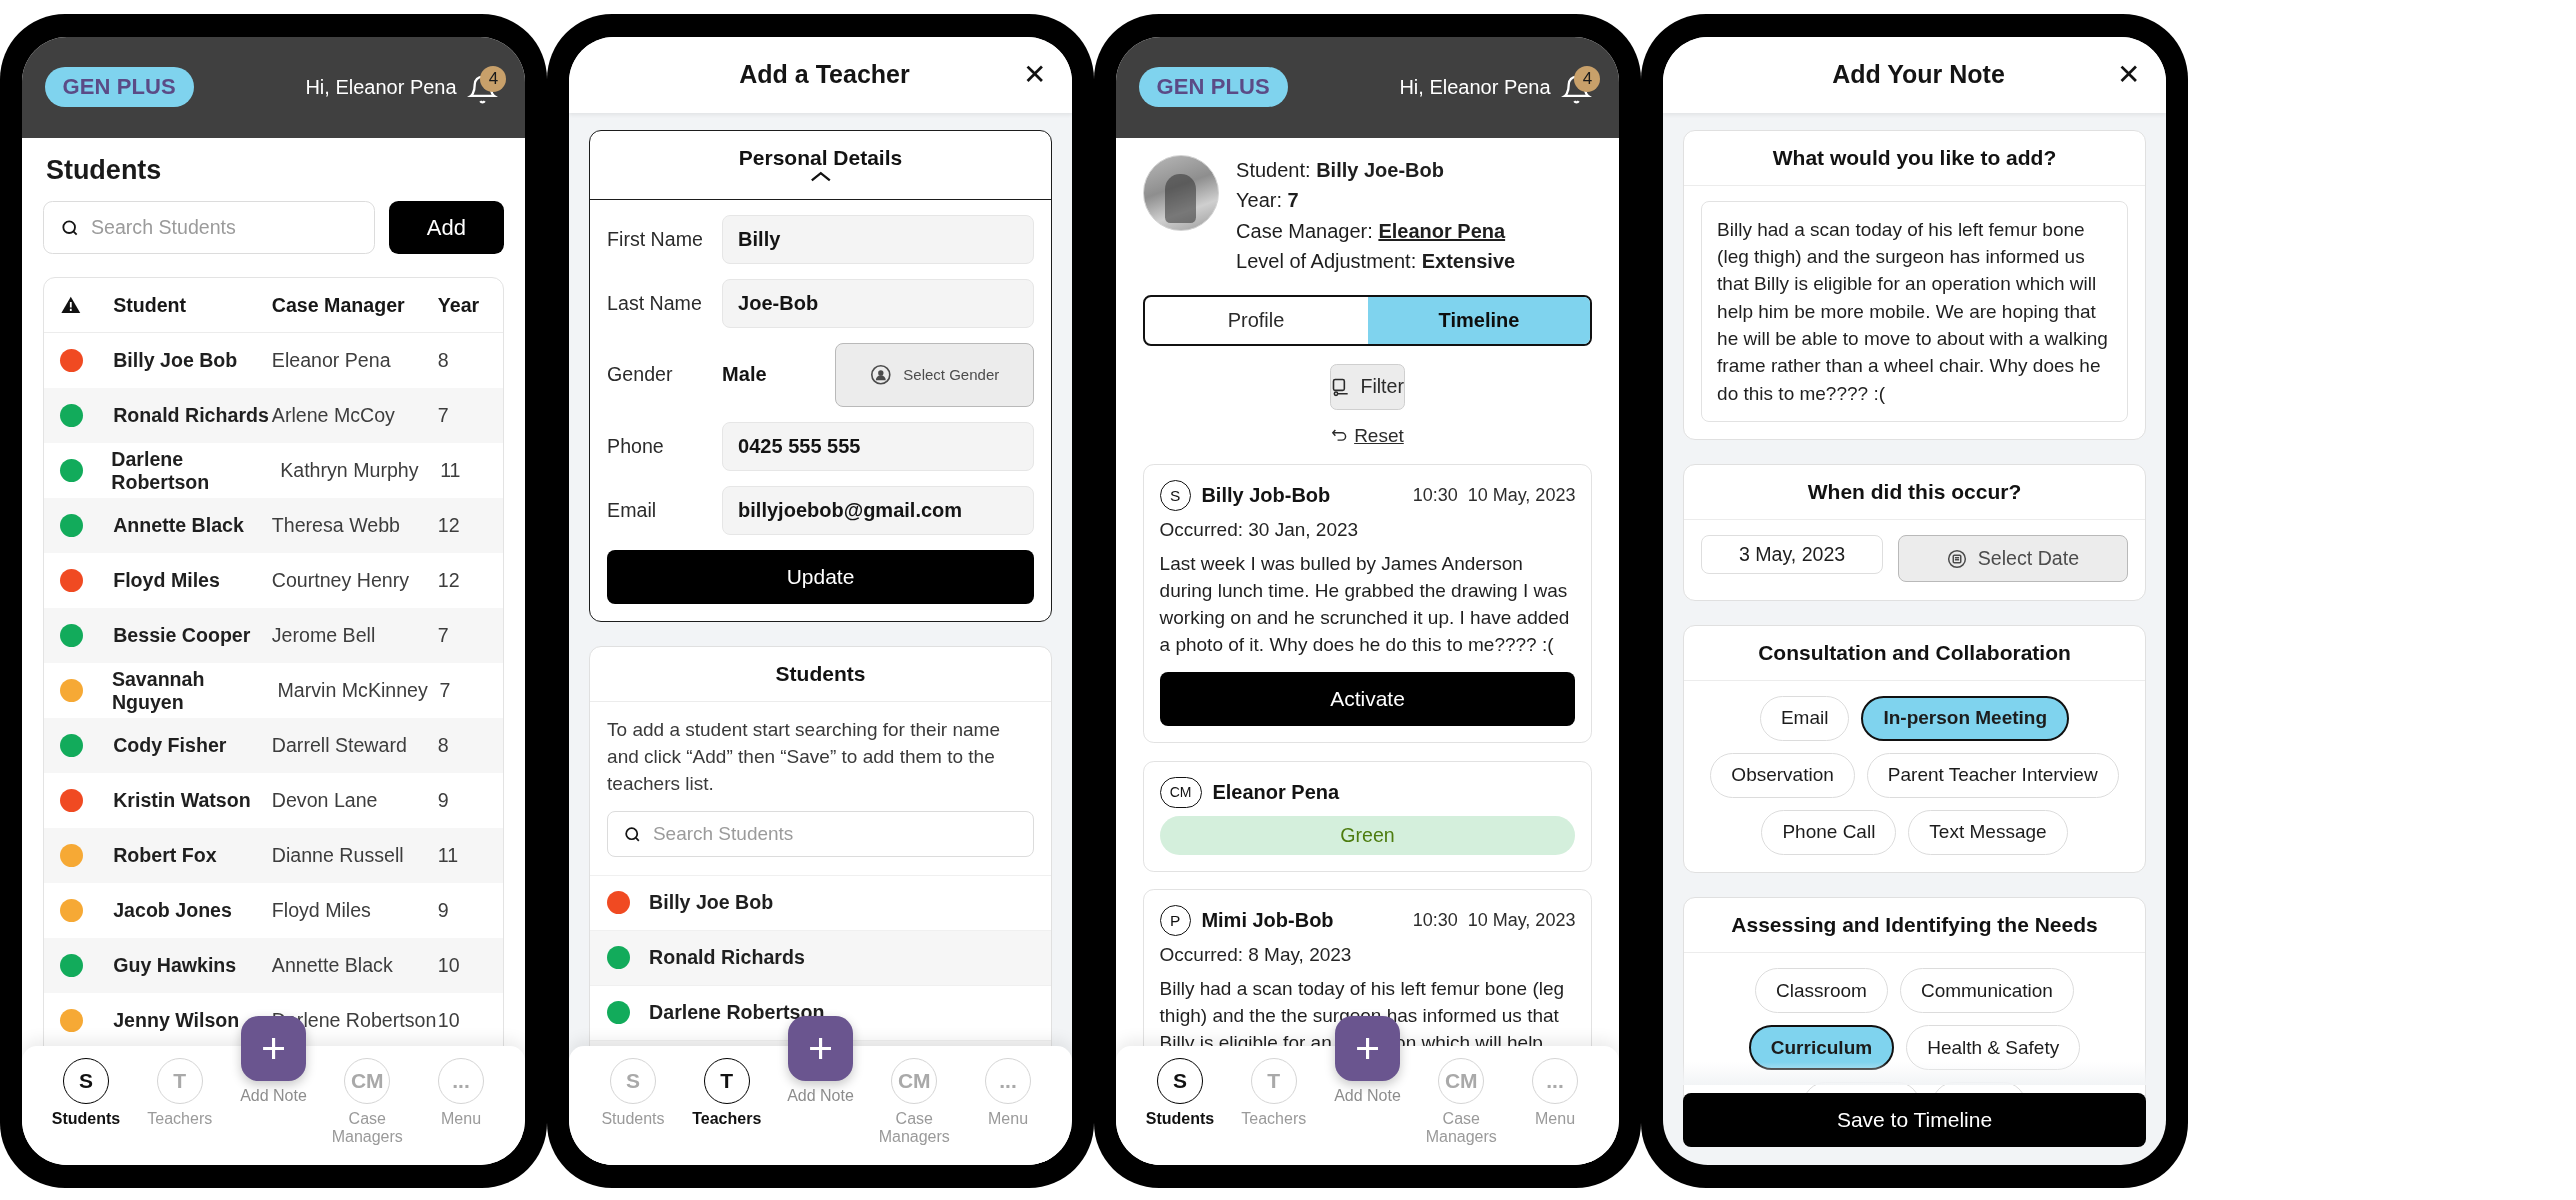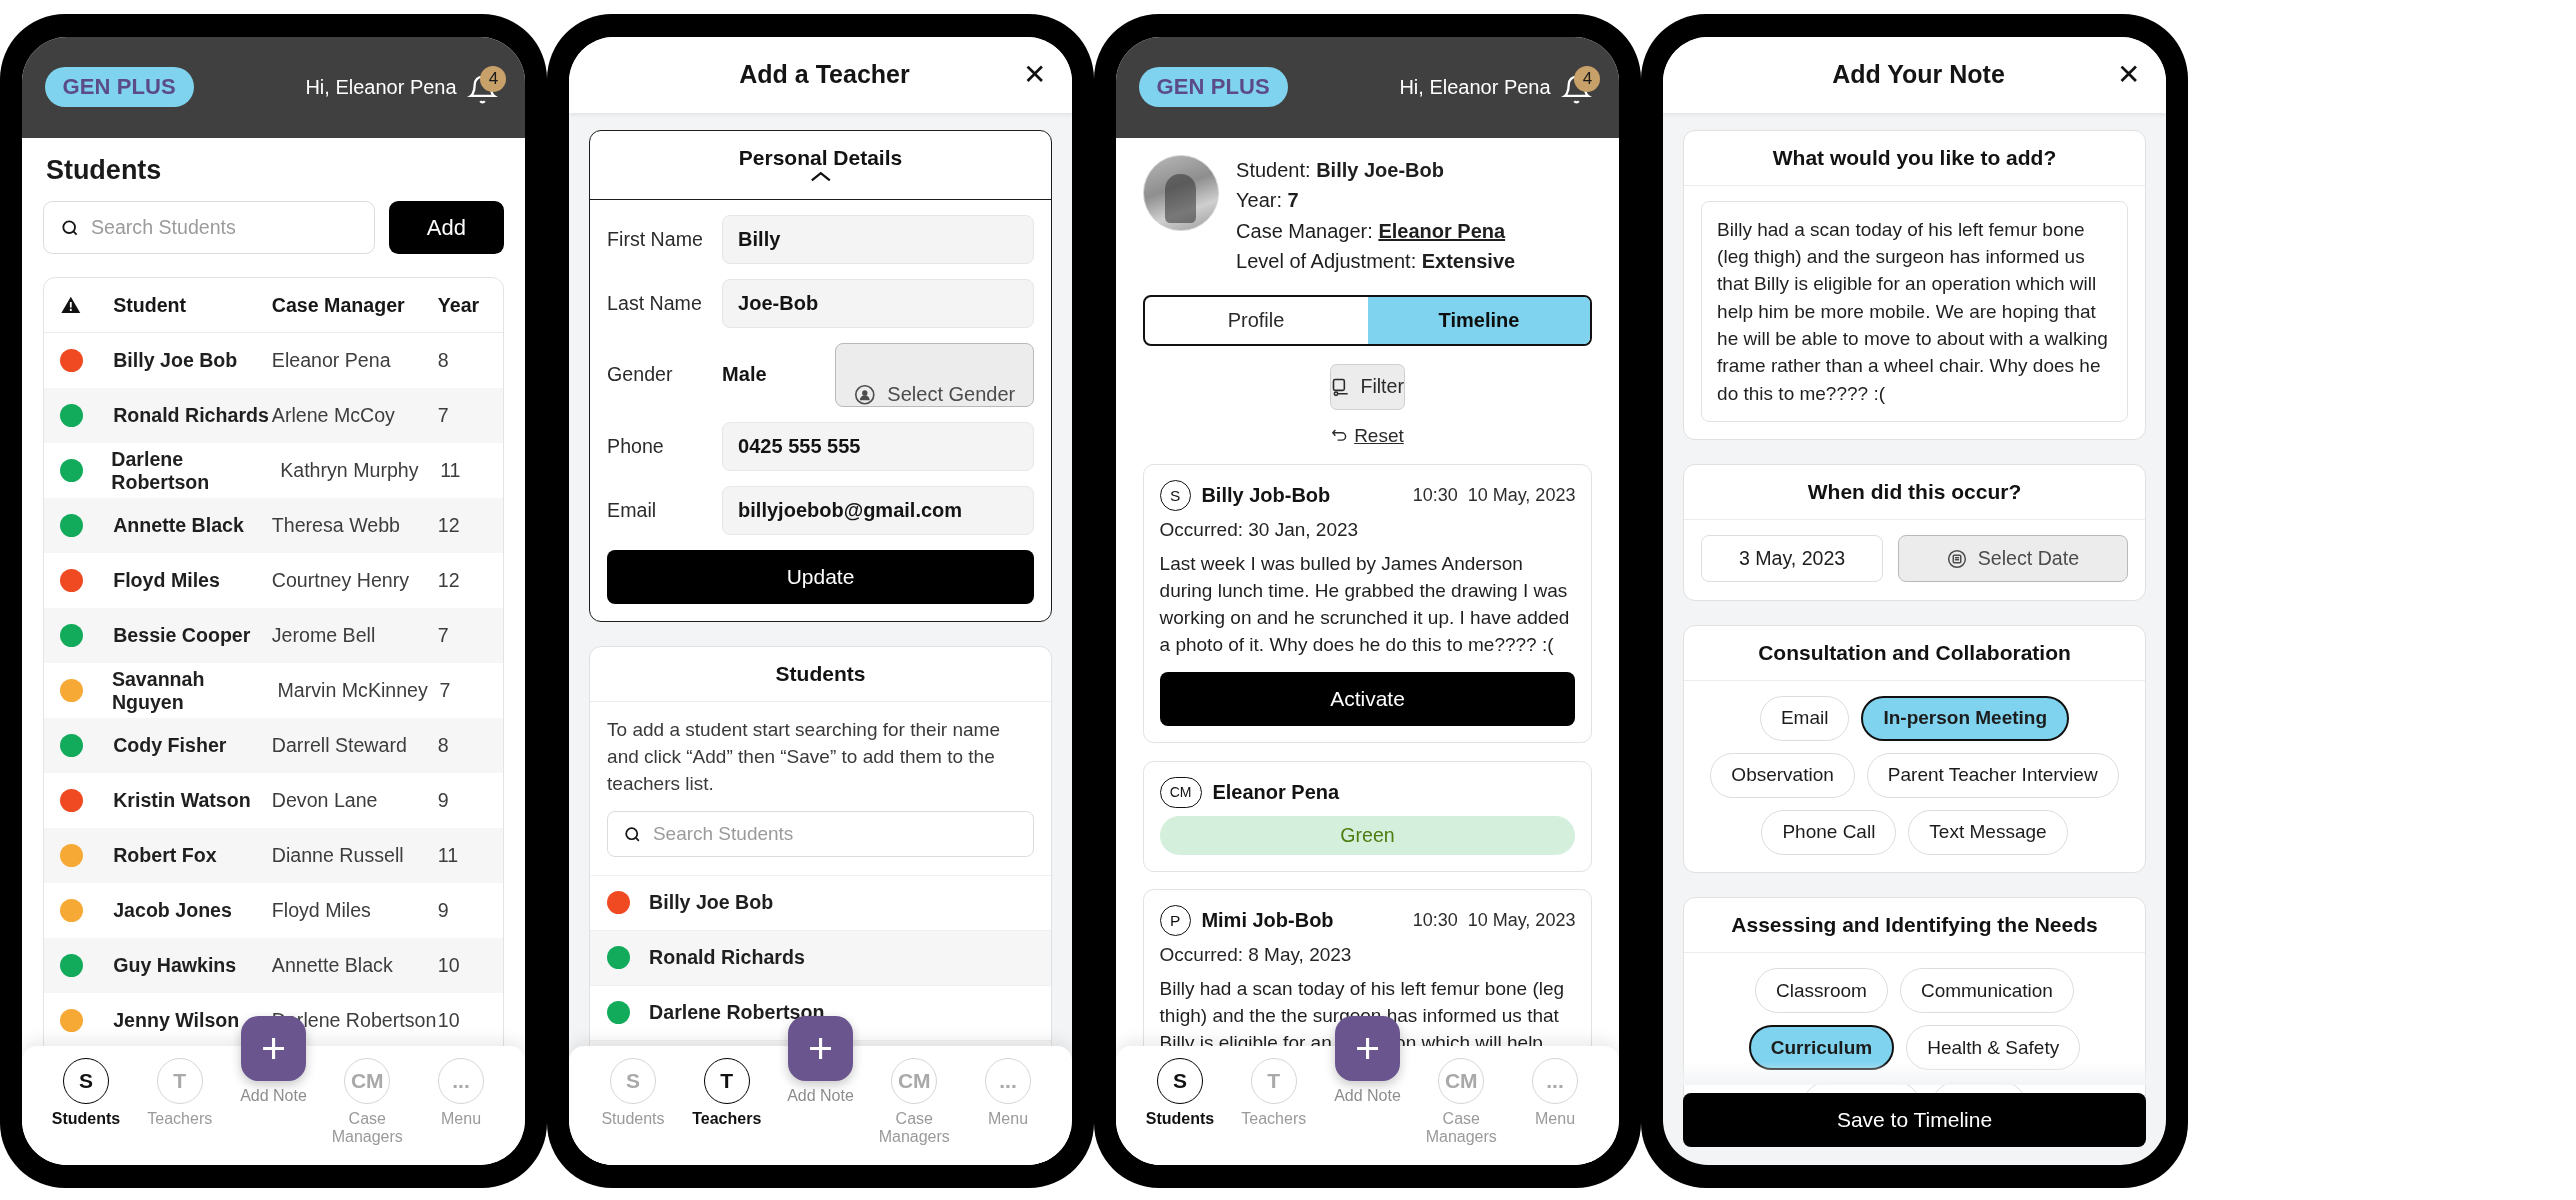--- a/index.html
+++ b/index.html
@@ -166,22 +166,22 @@
   .finput {
     flex: 1 1 auto; height: 49px;
     background: #f4f4f4; border: 1.3px solid #e6e6e6; border-radius: 8px;
     display: flex; align-items: center; padding: 0 15px;
     font-size: 20px; font-weight: bold; color: #141414;
   }
   .fvalue { font-size: 20px; font-weight: bold; color: #141414; width: 113px; }
   .fsel {
     flex: 1 1 auto; height: 64px;
     background: #ececec; border: 1.3px solid #b9b9b9; border-radius: 8px;
-    display: flex; align-items: flex-end; justify-content: center; gap: 12px;
-    font-size: 20px; color: #4c4c4c;
+    display: flex; align-items: center; justify-content: center; gap: 12px;
+    font-size: 15px; color: #4c4c4c;
   }
   .dark-btn {
     width: 100%; height: 54px; background: #000; color: #fff;
     border-radius: 8px; display: flex; align-items: center; justify-content: center;
     font-size: 21px; font-weight: 500;
   }
   .help-text { font-size: 19px; color: #3a3a3a; line-height: 1.42; margin-bottom: 13.5px; }
   .mini-search {
     border: 1.3px solid #dcdcdc; border-radius: 8px; height: 46px;
     display: flex; align-items: center; gap: 10.8px; padding: 0 15px;
@@ -256,21 +256,21 @@
   }
 
   
   .note-ta {
     border: 1.3px solid #e2e2e2; border-radius: 8px;
     min-height: 213px; padding: 13.5px 15px;
     font-size: 19px; color: #1f1f1f; line-height: 1.44;
   }
   .date-row { display: flex; gap: 15px; }
   .date-val {
-    width: 182px; height: 47px; border: 1.3px solid #dedede; border-radius: 8px;
+    width: 182px; height: 39px; border: 1.3px solid #dedede; border-radius: 8px;
     display: flex; align-items: center; justify-content: center;
     font-size: 19.6px; color: #1d1d1d;
   }
   .date-pick {
     flex: 1 1 auto; height: 47px; background: #ececec;
     border: 1.3px solid #b9b9b9; border-radius: 8px;
     display: flex; align-items: center; justify-content: center; gap: 10.8px;
     font-size: 19.6px; color: #4c4c4c;
   }
   .chips { display: flex; flex-wrap: wrap; gap: 12px; justify-content: center; }

